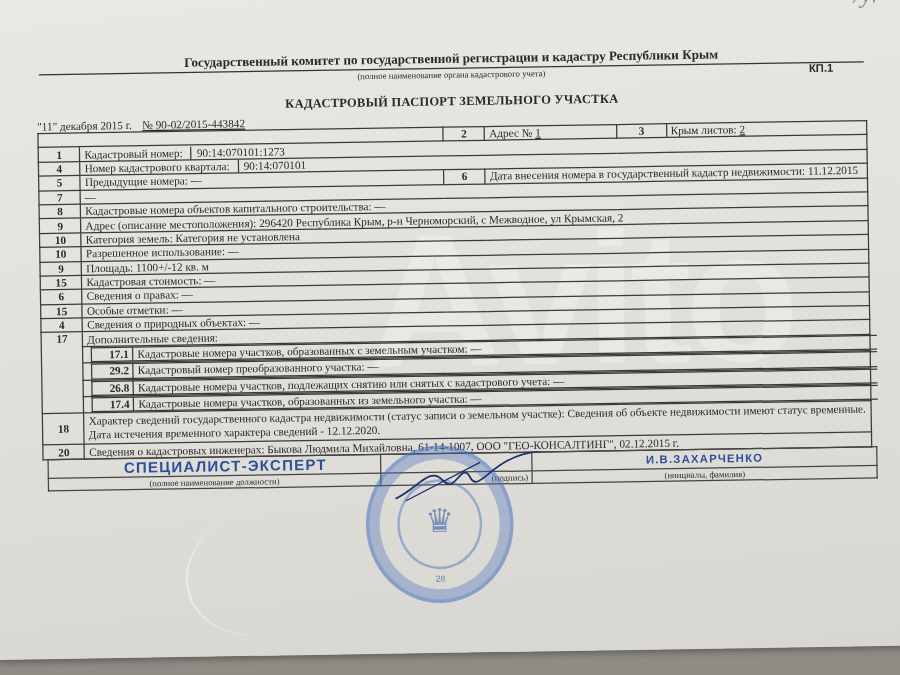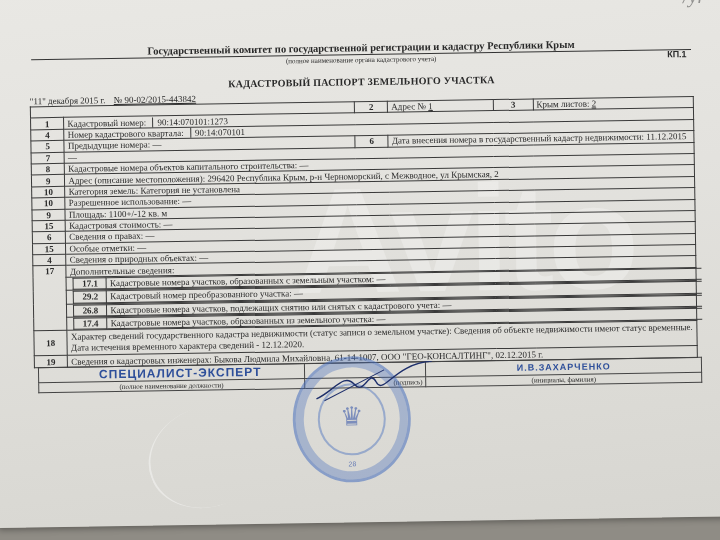--- a/index.html
+++ b/index.html
@@ -20,32 +20,32 @@
     position:absolute; left:300px; top:170px; font-family:"Liberation Sans",sans-serif;
     font-size:150px; font-weight:bold; color:rgba(255,255,255,0.28); letter-spacing:-6px;
     pointer-events:none;
   }
   .corner-scribble { position:absolute; right:30px; top:6px; color:#555; font-style:italic; font-size:20px; opacity:0.6; }
   .org-line {
     position:absolute; left:40px; top:58px; width:660px; border-bottom:1px solid #333;
     text-align:center; font-weight:bold; font-size:10.5px; padding-bottom:1px;
   }
   .org-sub { position:absolute; left:40px; top:72px; width:660px; text-align:center; font-size:7px; }
-  .form-code { position:absolute; left:676px; top:70px; font-weight:bold; font-size:9px; font-family:"Liberation Sans",sans-serif; }
+  .form-code { position:absolute; left:656px; top:70px; font-weight:bold; font-size:9px; font-family:"Liberation Sans",sans-serif; }
   .doc-title { position:absolute; left:40px; top:92px; width:660px; text-align:center; font-weight:bold; font-size:10px; letter-spacing:0.2px; }
   .doc-date { position:absolute; left:38px; top:107px; font-size:9px; }
   .doc-date .num { text-decoration:underline; margin-left:6px; }
 
   table.main {
     position:absolute; left:38px; top:117px; width:664px; border-collapse:collapse;
     font-size:9px;
   }
   table.main td { border:1px solid #3a3a3a; padding:0 3px; height:10.4px; line-height:10px; vertical-align:middle; white-space:nowrap; }
   td.n { width:26px; text-align:center; font-weight:bold; }
-  td.sn { width:26px; text-align:center; font-weight:bold; }
+  td.sn { width:26px; text-align:right; font-weight:bold; }
   .inline-cell { display:inline-block; border-left:1px solid #3a3a3a; padding-left:4px; margin-left:4px; }
 
   .sig-table { position:absolute; left:42px; top:378px; width:664px; border-collapse:collapse; font-size:7px; }
   .sig-table td { border:1px solid #444; height:13px; padding:0 3px; text-align:center; }
   .sig-table td.small { height:9px; }
   .stamp-text { color:#2e4f9a; font-family:"Liberation Sans",sans-serif; font-weight:bold; letter-spacing:1px; }
   .pos-stamp { font-size:12px; text-align:left !important; padding-left:60px !important; }
   .name-stamp { font-size:9px; }
   .seal {
     position:absolute; left:296px; top:372px; width:112px; height:120px;
@@ -208,21 +208,21 @@
       </td>
     </tr>
     <tr>
       <td class="n">18</td>
       <td colspan="5" style="white-space:normal;line-height:11px;padding-top:1px;padding-bottom:1px;">
         <div>Характер сведений государственного кадастра недвижимости (статус записи о земельном участке): Сведения об объекте недвижимости имеют статус временные.</div>
         <div>Дата истечения временного характера сведений - 12.12.2020.</div>
       </td>
     </tr>
     <tr>
-      <td class="n">19</td>
+      <td class="n">20</td>
       <td colspan="5">Сведения о кадастровых инженерах: Быкова Людмила Михайловна, 61-14-1007, ООО "ГЕО-КОНСАЛТИНГ", 02.12.2015 г.</td>
     </tr>
   </tbody>
     </table>
 
   <table class="sig-table">
     <tbody>
         <tr>
       <td style="width:220px;" class="stamp-text pos-stamp">СПЕЦИАЛИСТ-ЭКСПЕРТ</td>
       <td style="width:130px;"></td>

